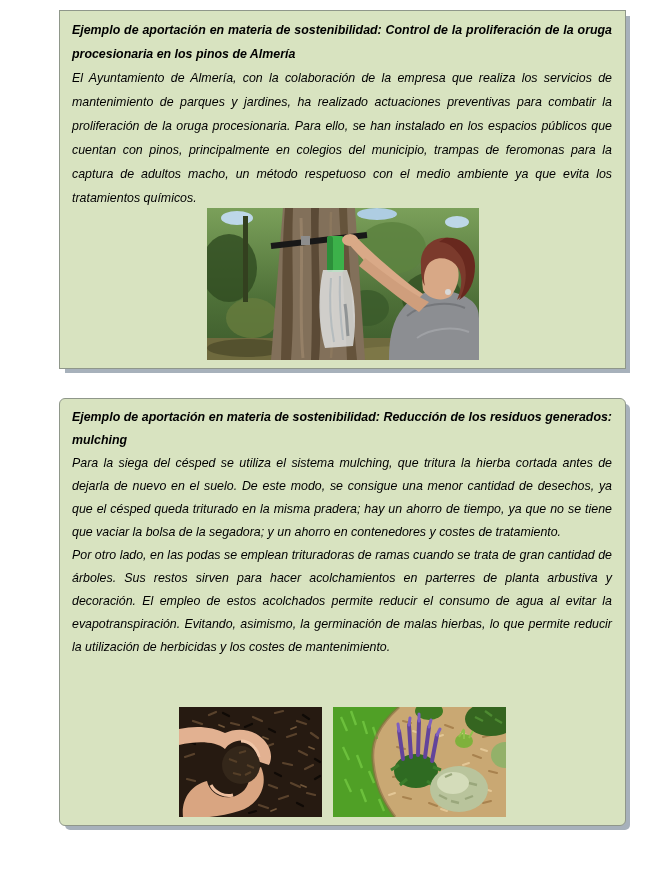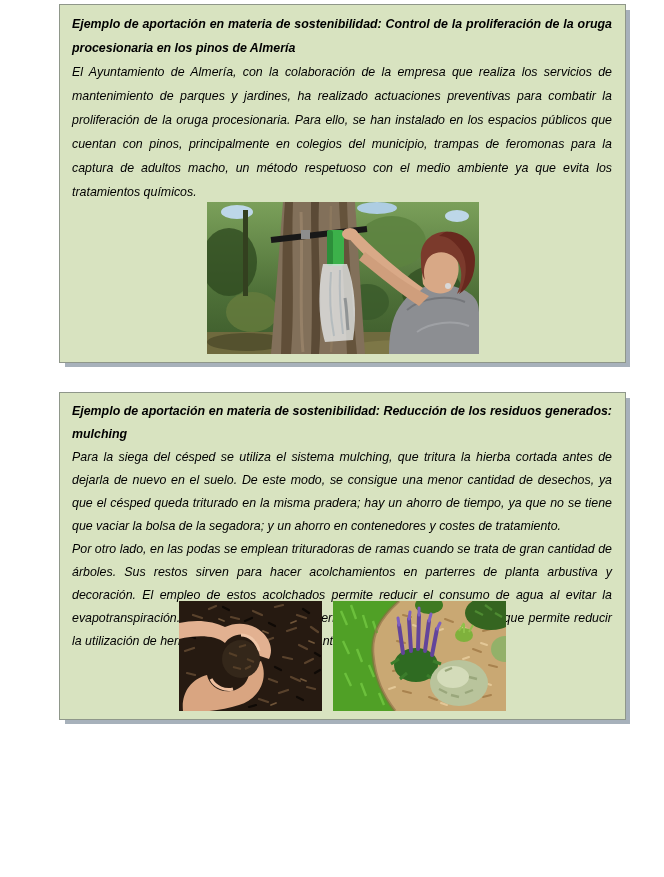--- a/index.html
+++ b/index.html
@@ -15,22 +15,22 @@
     position: relative;
     box-sizing: border-box;
     width: 567px;
     margin-left: 59px;
     background: #d8e3c0;
     border: 1px solid #8f978a;
     box-shadow: 5px 5px 0 -1px #a7b1bb;
     padding: 7px 13px 0 12px;
     overflow: hidden;
   }
-  .callout-1 { margin-top: 4px; height: 359px; }
-  .callout-2 { margin-top: 29px; height: 328px; }
+  .callout-1 { margin-top: 10px; height: 359px; }
+  .callout-2 { margin-top: 29px; height: 428px; border-radius: 6px; }
   .callout p {
     margin: 0;
     font-size: 12.4px;
     text-align: justify;
   }
   .callout-1 p { line-height: 24px; }
   .callout-2 p { line-height: 23px; }
   .callout p.title { font-weight: bold; }
   .photo-row {
     position: absolute;

